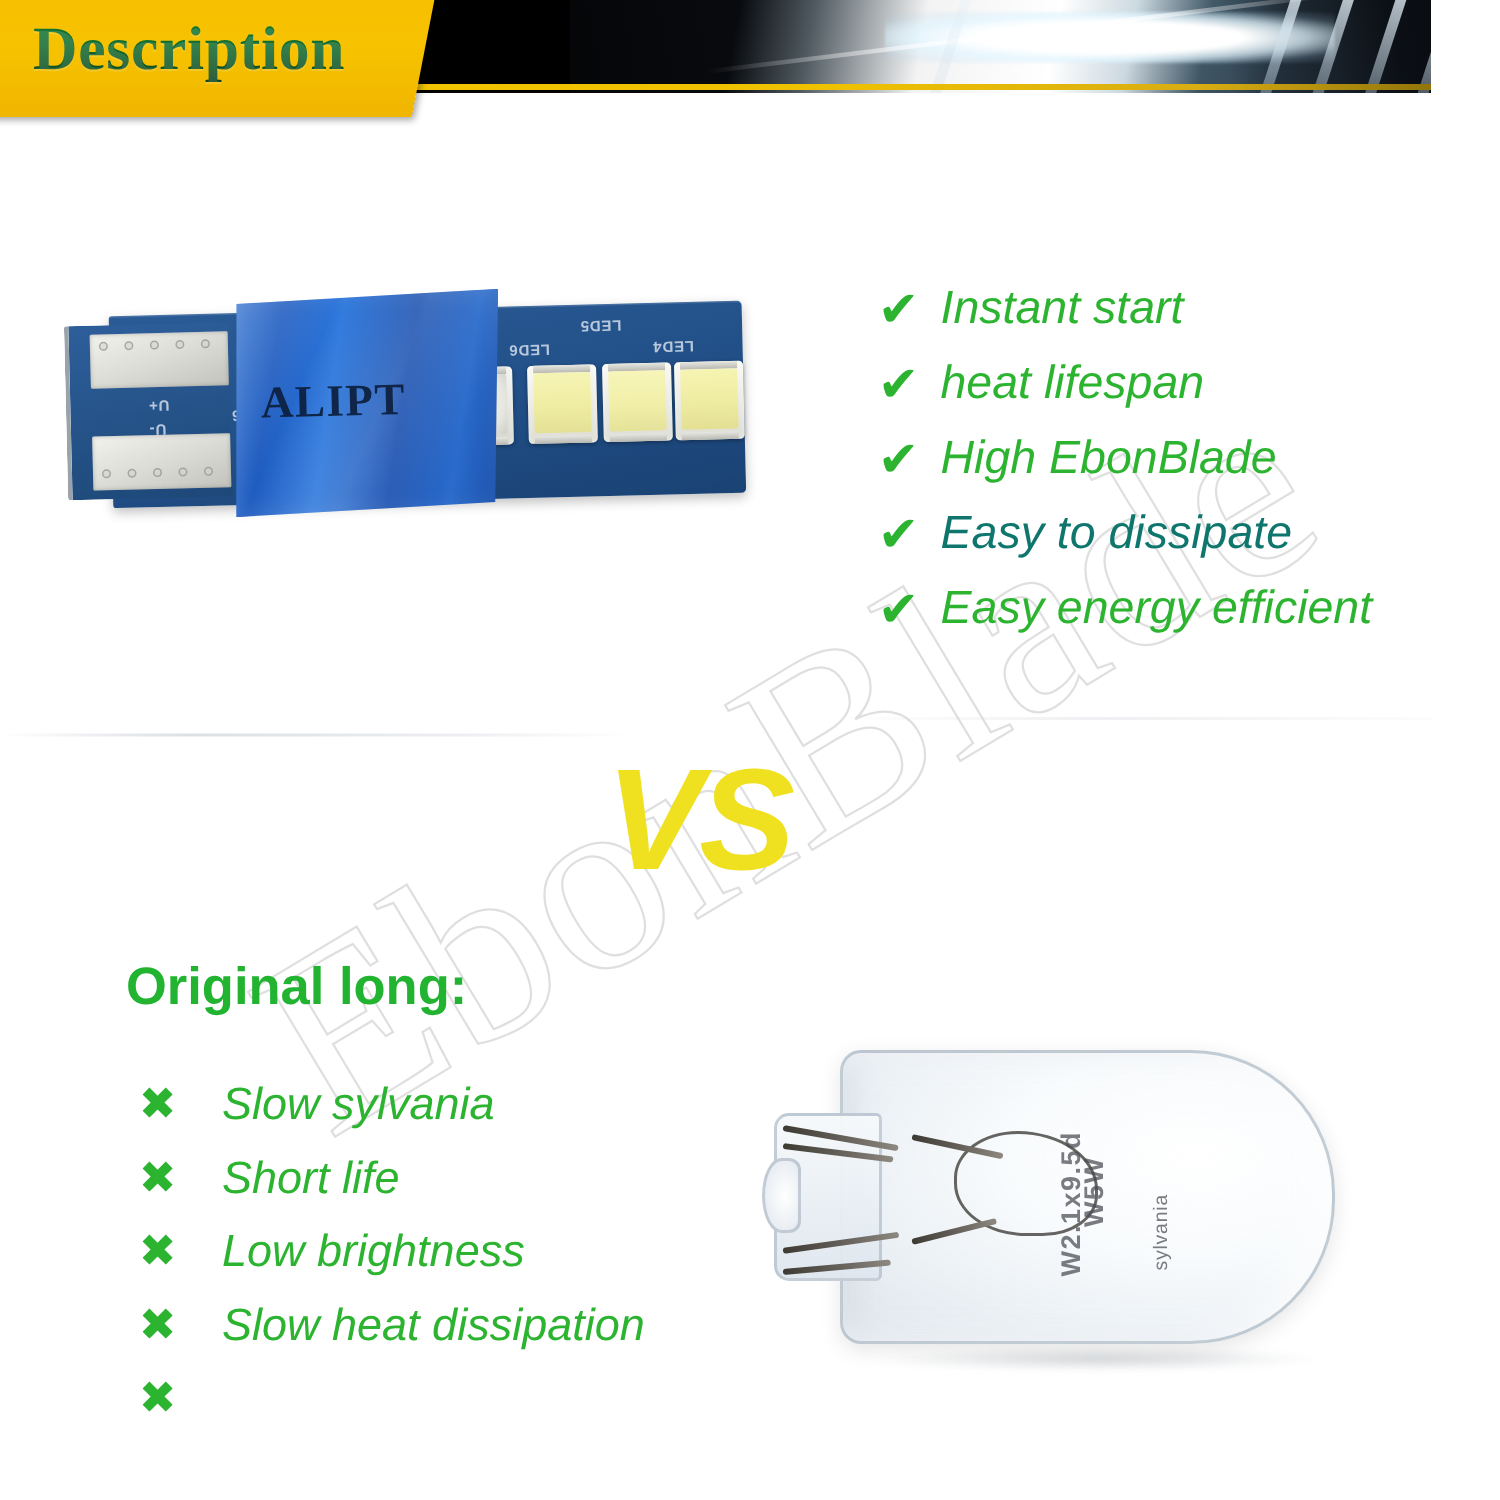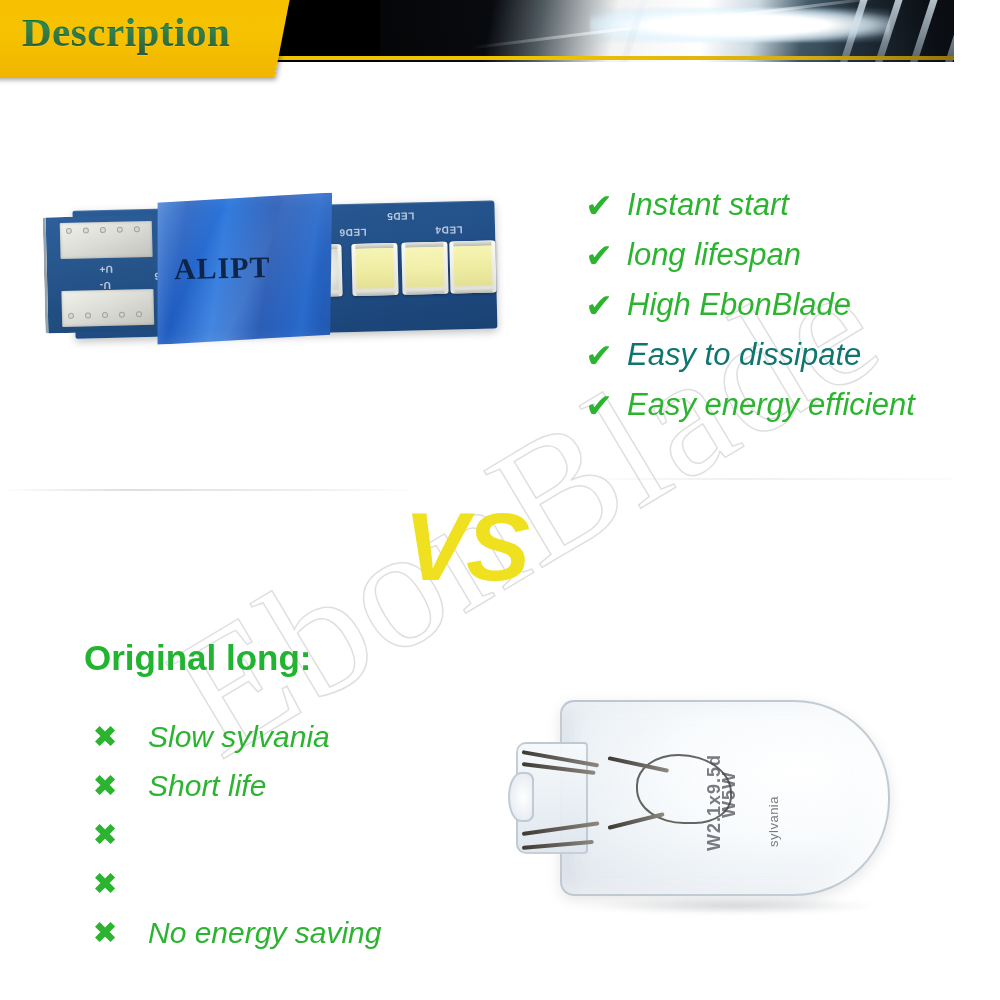--- a/index.html
+++ b/index.html
@@ -354,21 +354,21 @@
   </div>
 
 
   <div class="list" id="led-list" style="left:576px; top:180px;">
     <div class="list-item">
       <span class="mark" style="color:#2CB431;">✔</span>
       <span class="item-text" style="color:#2CB431;">Instant start</span>
     </div>
     <div class="list-item">
       <span class="mark" style="color:#2CB431;">✔</span>
-      <span class="item-text" style="color:#2CB431;">long lifespan</span>
+      <span class="item-text" style="color:#2CB431;">heat lifespan</span>
     </div>
     <div class="list-item">
       <span class="mark" style="color:#2CB431;">✔</span>
       <span class="item-text" style="color:#2CB431;">High EbonBlade</span>
     </div>
     <div class="list-item">
       <span class="mark" style="color:#2CB431;">✔</span>
       <span class="item-text" style="color:#0f766e;">Easy to dissipate</span>
     </div>
     <div class="list-item">
@@ -385,27 +385,28 @@
     <div class="list-item">
       <span class="mark" style="color:#2CB431;">✖</span>
       <span class="item-text" style="color:#2CB431;">Slow sylvania</span>
     </div>
     <div class="list-item">
       <span class="mark" style="color:#2CB431;">✖</span>
       <span class="item-text" style="color:#2CB431;text-align:right;">Short life</span>
     </div>
     <div class="list-item">
       <span class="mark" style="color:#2CB431;">✖</span>
+      <span class="item-text" style="color:#2CB431;">Low brightness</span>
     </div>
     <div class="list-item">
       <span class="mark" style="color:#2CB431;">✖</span>
+      <span class="item-text" style="color:#2CB431;">Slow heat dissipation</span>
     </div>
     <div class="list-item">
       <span class="mark" style="color:#2CB431;">✖</span>
-      <span class="item-text" style="color:#2CB431;">No energy saving</span>
     </div>
   </div>
 
   <div class="bulb-wrap">
     <div class="bulb-shadow"></div>
     <div class="bulb-glass">
       <div class="filament" style="left:74px; top:52px; width:96px; height:70px; border-color:rgba(60,58,52,.78); border-radius:46% 58% 40% 52%; border-width:2px;"></div>
       <div class="pin" style="left:46px; top:54px; width:62px; transform:rotate(12deg);"></div>
       <div class="pin" style="left:46px; top:124px; width:58px; transform:rotate(-14deg);"></div>
       <div class="bulb-mark" style="left:104px; top:90px;">W2.1x9.5d</div>

